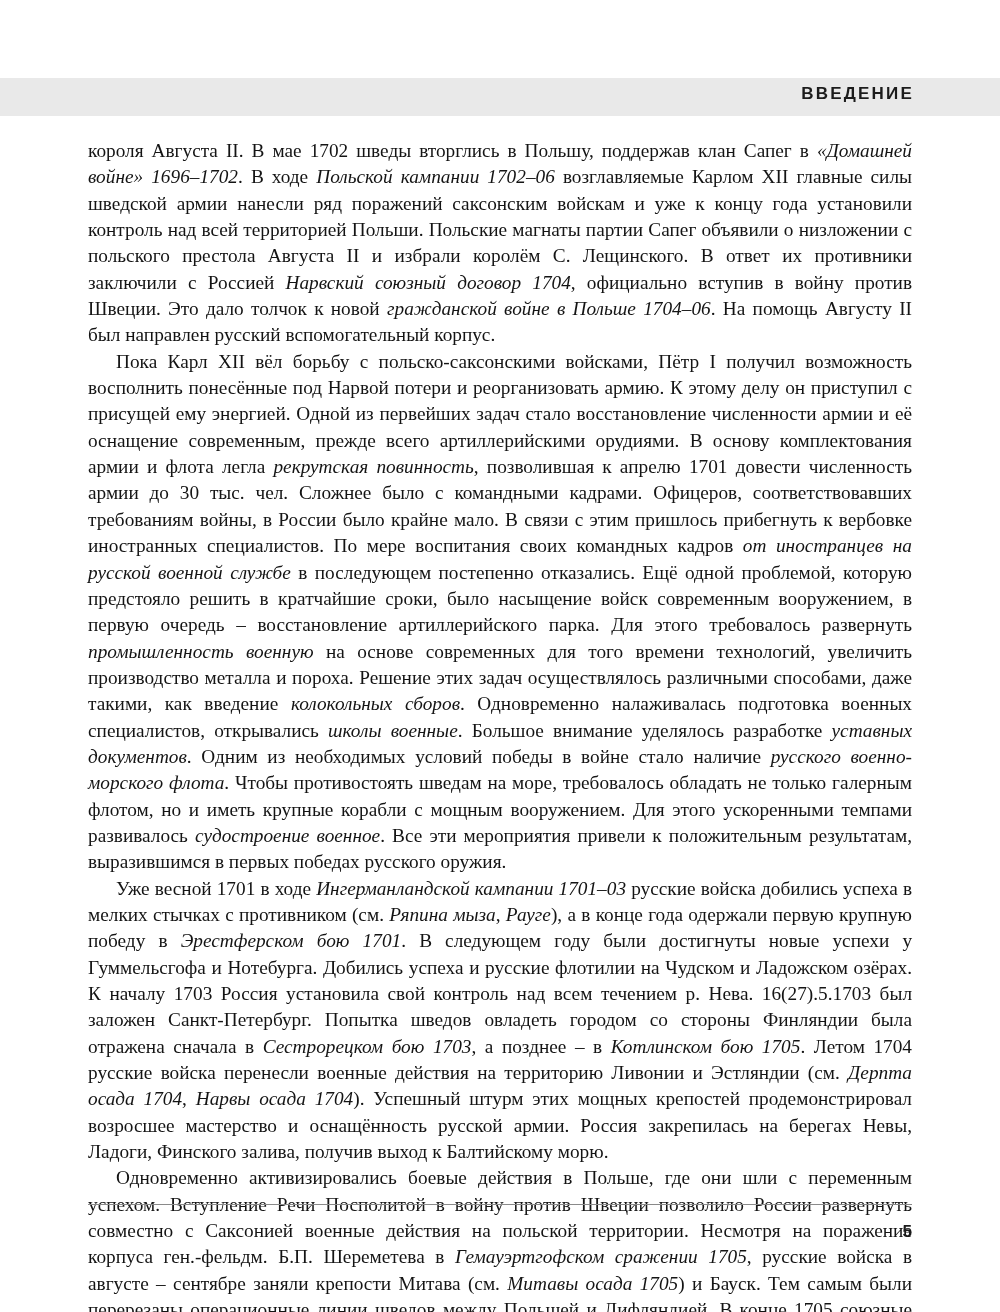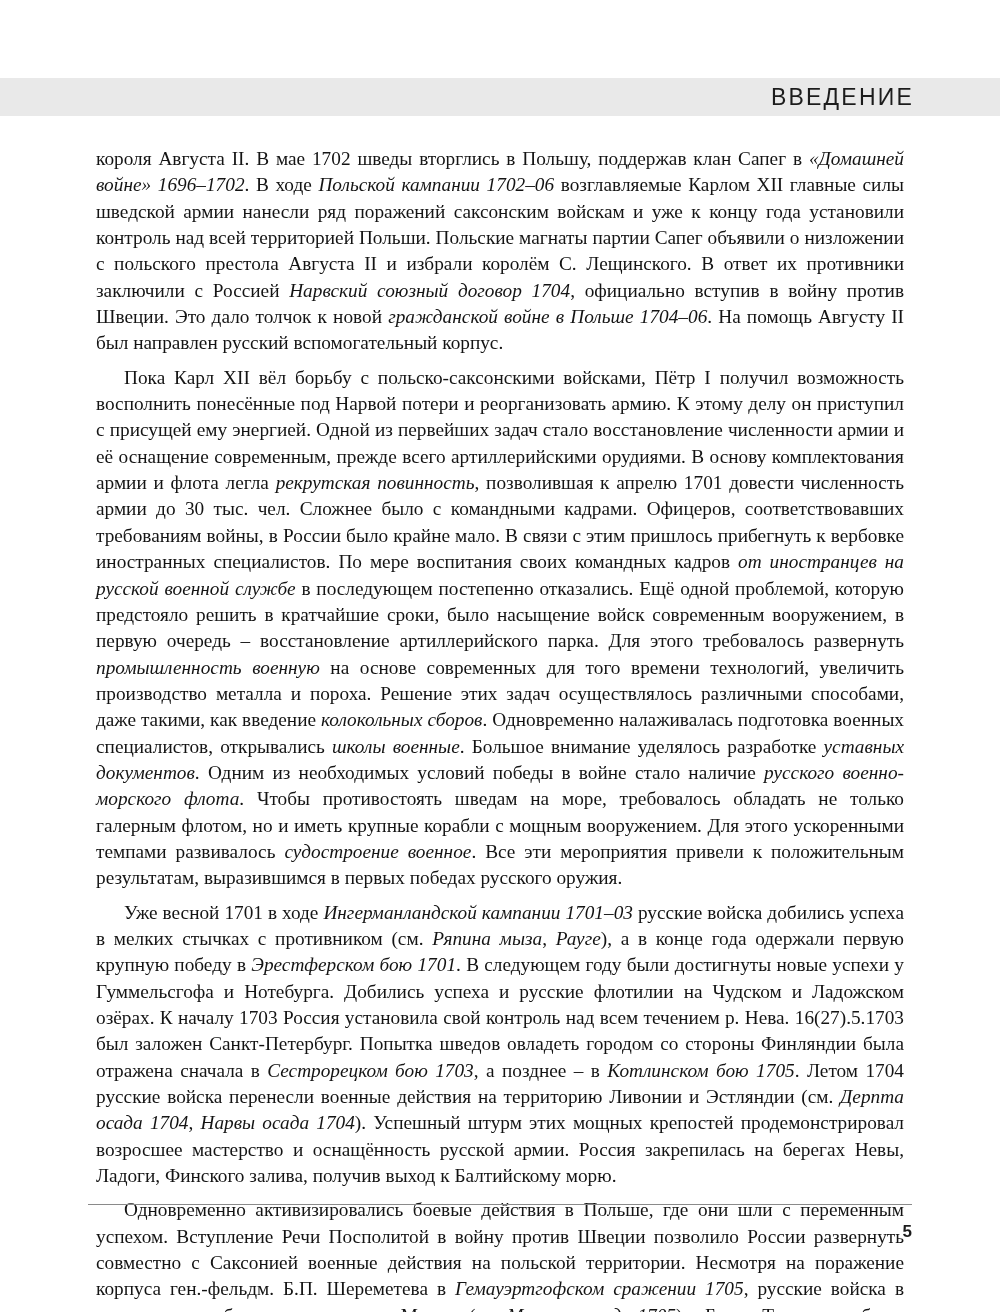--- a/index.html
+++ b/index.html
@@ -23,40 +23,40 @@
     left: 0;
     width: 1000px;
     height: 38px;
     background: #e9e9e9;
   }
   .header-title {
     position: absolute;
     top: 84px;
     right: 86px;
     font-family: "Liberation Sans", sans-serif;
-    font-size: 23px;
-    font-weight: normal;
+    font-size: 17px;
+    font-weight: bold;
     letter-spacing: 2.2px;
     color: #1c1c1c;
     text-align: center;
   }
   .body-text {
     position: absolute;
     top: 138px;
     left: 88px;
     width: 824px;
     font-size: 19.3px;
     line-height: 26.35px;
     text-align: justify;
     text-justify: inter-word;
     hyphens: manual;
     color: #141414;
   }
   .body-text p {
-    margin: 8px;
+    margin: 0;
     text-indent: 28px;
     font-family: Liberation Serif, serif;
   }
   .body-text p.first {
     text-indent: 0;
   }
   em {
     font-style: italic;
   }
   .footer-rule {

